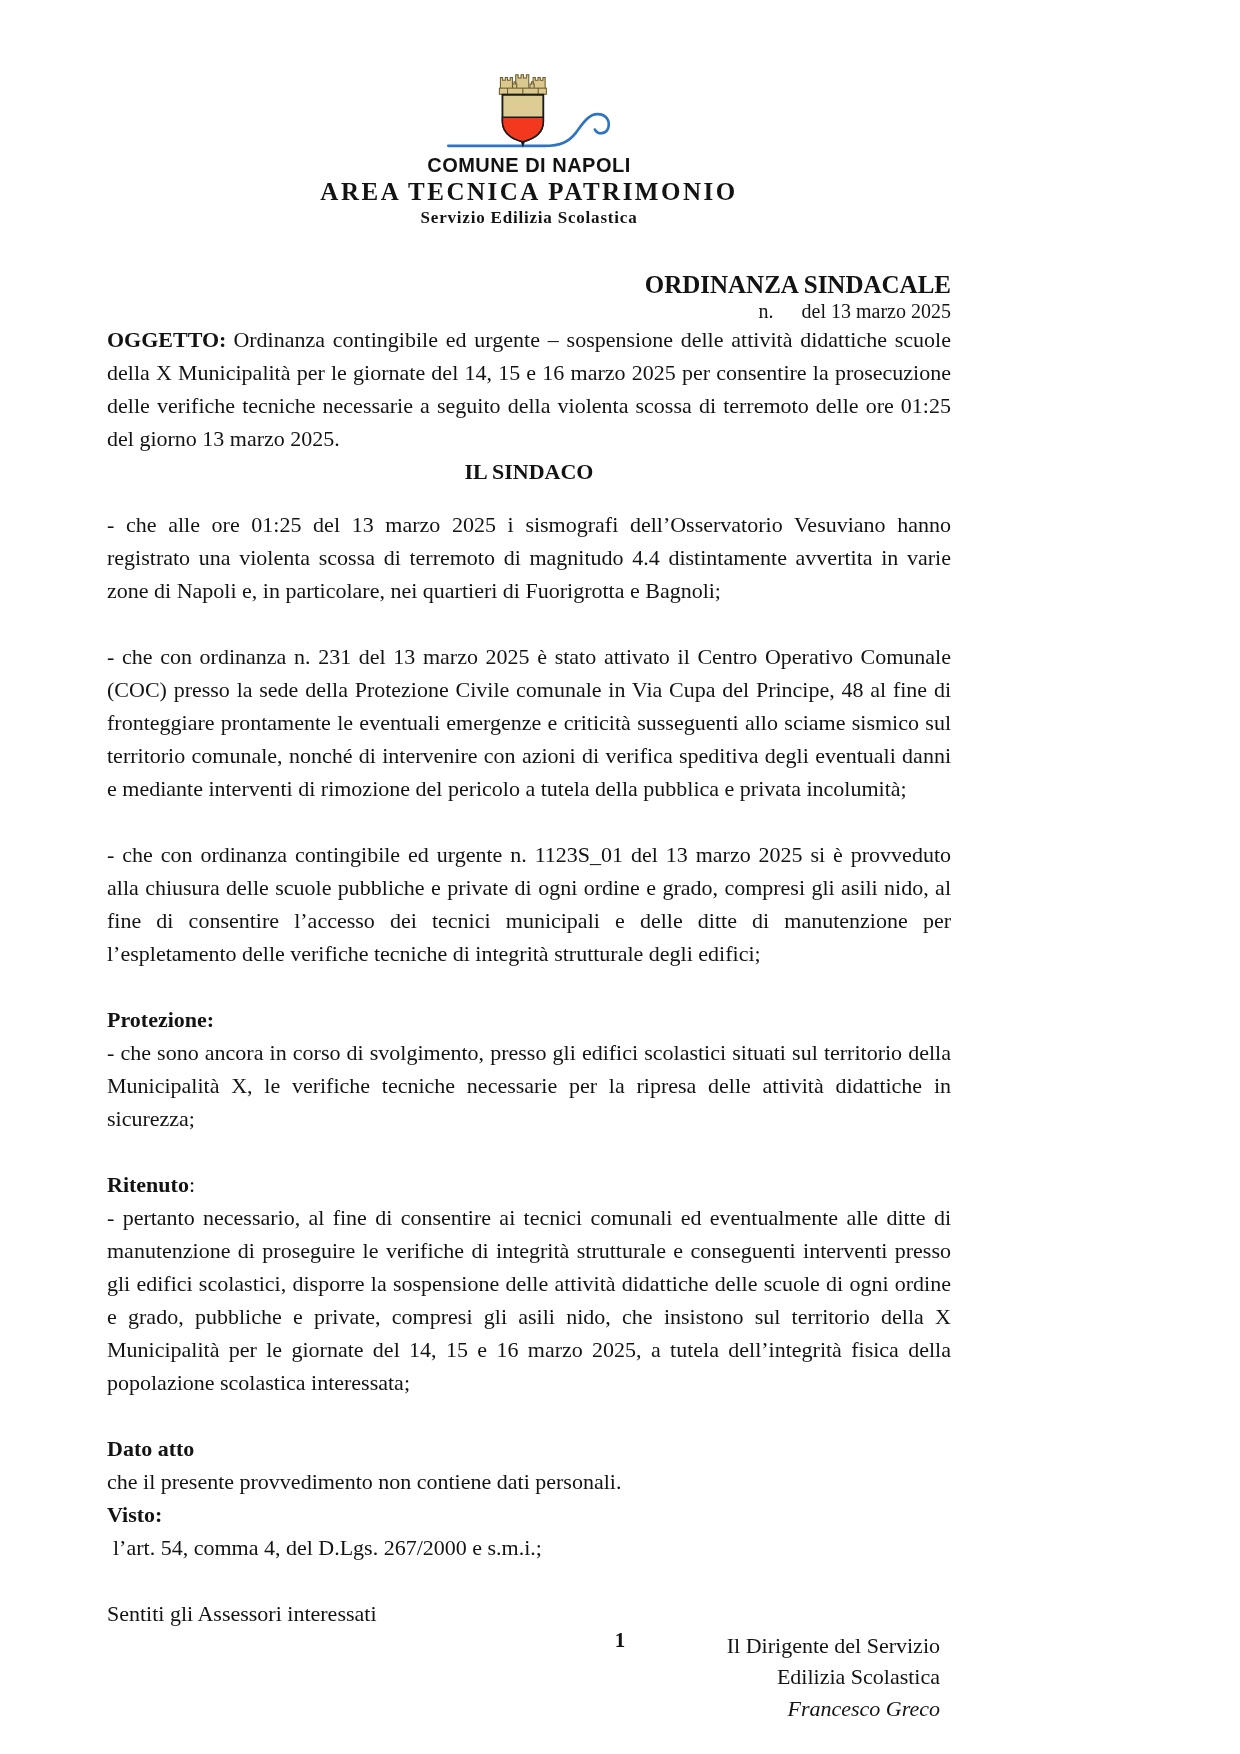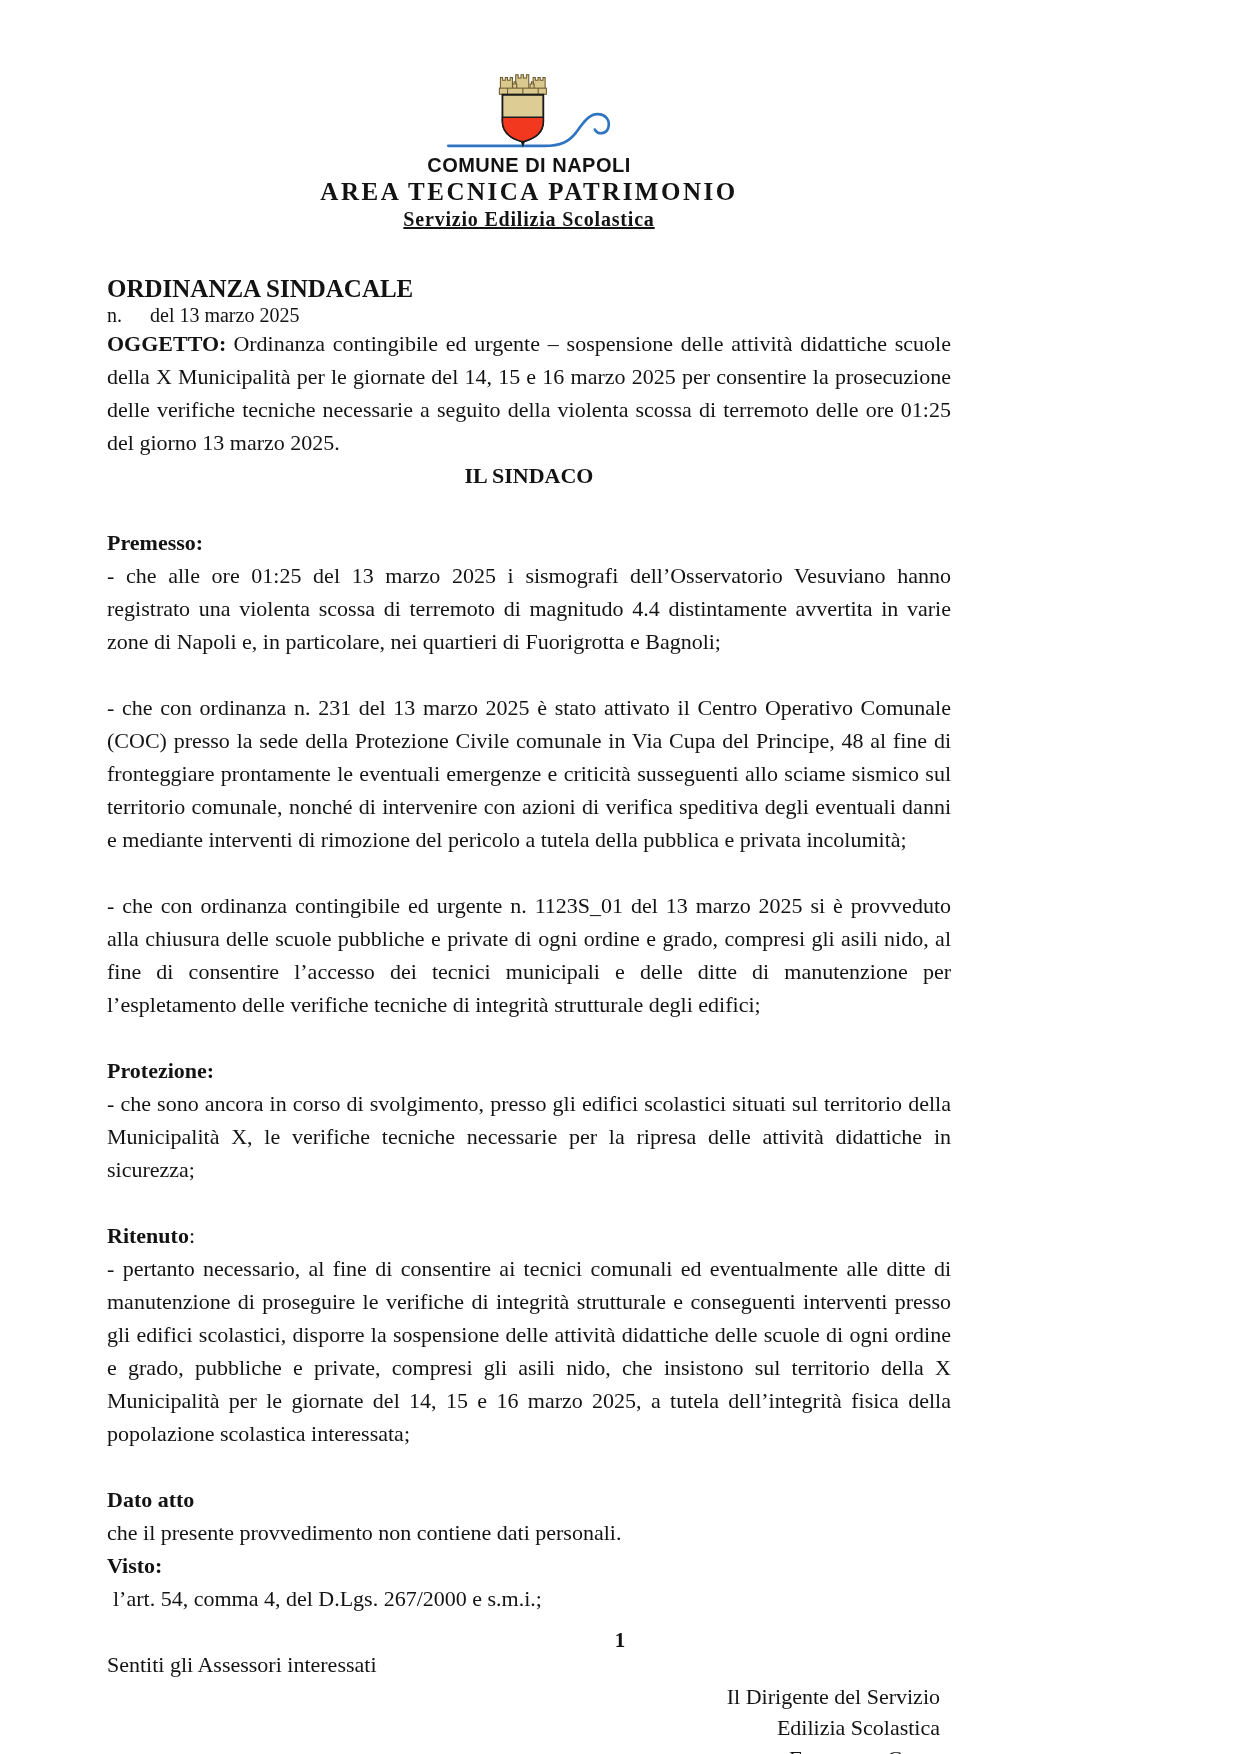--- a/index.html
+++ b/index.html
@@ -23,26 +23,25 @@
     font-size: 20px; line-height: 1.1; letter-spacing: 0.5px;
     margin-top: 2px;
   }
   .org-line .org-prefix { font-weight: 600; }
   .org-line .org-name  { font-weight: 800; }
   .area-line {
     font-weight: bold; font-size: 25px; letter-spacing: 2.5px;
     line-height: 1.2; margin-top: 1px;
   }
   .service-line {
-    font-weight: bold; font-size: 20px; letter-spacing: 0.8px;
+    font-weight: bold; font-size: 17px; letter-spacing: 0.8px;
     line-height: 1.25;
-    text-decoration: underline;
   }
   
-  .title-block { text-align: left; margin-top: 42px; }
+  .title-block { text-align: right; margin-top: 42px; }
   .main-title { font-weight: bold; font-size: 25px; line-height: 1.2; }
   .sub-title  { font-size: 20px; margin-top: 0; }
   .sub-title .gap { display: inline-block; width: 28px; }
   
   .doc-body { font-size: 22px; line-height: 1.5; }
   .par { text-align: justify; margin: 0 0 33px 0; }
   .par.tight { margin-bottom: 0; }
   .lead-label { font-weight: bold; margin-right: 7px; }
   .center-heading { text-align: center; font-weight: bold; margin: 0 0 20px 0; }
   .sec-heading { font-weight: bold; margin: 0; }
@@ -108,21 +107,20 @@
       <span>n.</span><span class="gap"></span><span>del 13 marzo 2025</span>
     </div>
   </div>
 
   <div class="doc-body">
 
     <p class="par tight"><span class="lead-label">OGGETTO:</span><span>Ordinanza contingibile ed urgente – sospensione delle attività didattiche scuole della X Municipalità per le giornate del 14, 15 e 16 marzo 2025 per consentire la prosecuzione delle verifiche tecniche necessarie a seguito della violenta scossa di terremoto delle ore 01:25 del giorno 13 marzo 2025.</span></p>
 
     <div class="center-heading">IL SINDACO</div>
 
-    <div class="sec-heading premesso-top">Premesso:</div>
     <p class="par">- che alle ore 01:25 del 13 marzo 2025 i sismografi dell’Osservatorio Vesuviano hanno registrato una violenta scossa di terremoto di magnitudo 4.4 distintamente avvertita in varie zone di Napoli e, in particolare, nei quartieri di Fuorigrotta e Bagnoli;</p>
     <p class="par">- che con ordinanza n. 231 del 13 marzo 2025 è stato attivato il Centro Operativo Comunale (COC) presso la sede della Protezione Civile comunale in Via Cupa del Principe, 48 al fine di fronteggiare prontamente le eventuali emergenze e criticità susseguenti allo sciame sismico sul territorio comunale, nonché di intervenire con azioni di verifica speditiva degli eventuali danni e mediante interventi di rimozione del pericolo a tutela della pubblica e privata incolumità;</p>
     <p class="par">- che con ordinanza contingibile ed urgente n. 1123S_01 del 13 marzo 2025 si è provveduto alla chiusura delle scuole pubbliche e private di ogni ordine e grado, compresi gli asili nido, al fine di consentire l’accesso dei tecnici municipali e delle ditte di manutenzione per l’espletamento delle verifiche tecniche di integrità strutturale degli edifici;</p>
 
     <div class="sec-heading">Protezione:</div>
     <p class="par">- che sono ancora in corso di svolgimento, presso gli edifici scolastici situati sul territorio della Municipalità X, le verifiche tecniche necessarie per la ripresa delle attività didattiche in sicurezza;</p>
 
     <div class="sec-heading"><span>Ritenuto</span><span class="normal-colon">:</span></div>
     <p class="par">- pertanto necessario, al fine di consentire ai tecnici comunali ed eventualmente alle ditte di manutenzione di proseguire le verifiche di integrità strutturale e conseguenti interventi presso gli edifici scolastici, disporre la sospensione delle attività didattiche delle scuole di ogni ordine e grado, pubbliche e private, compresi gli asili nido, che insistono sul territorio della X Municipalità per le giornate del 14, 15 e 16 marzo 2025, a tutela dell’integrità fisica della popolazione scolastica interessata;</p>
 

